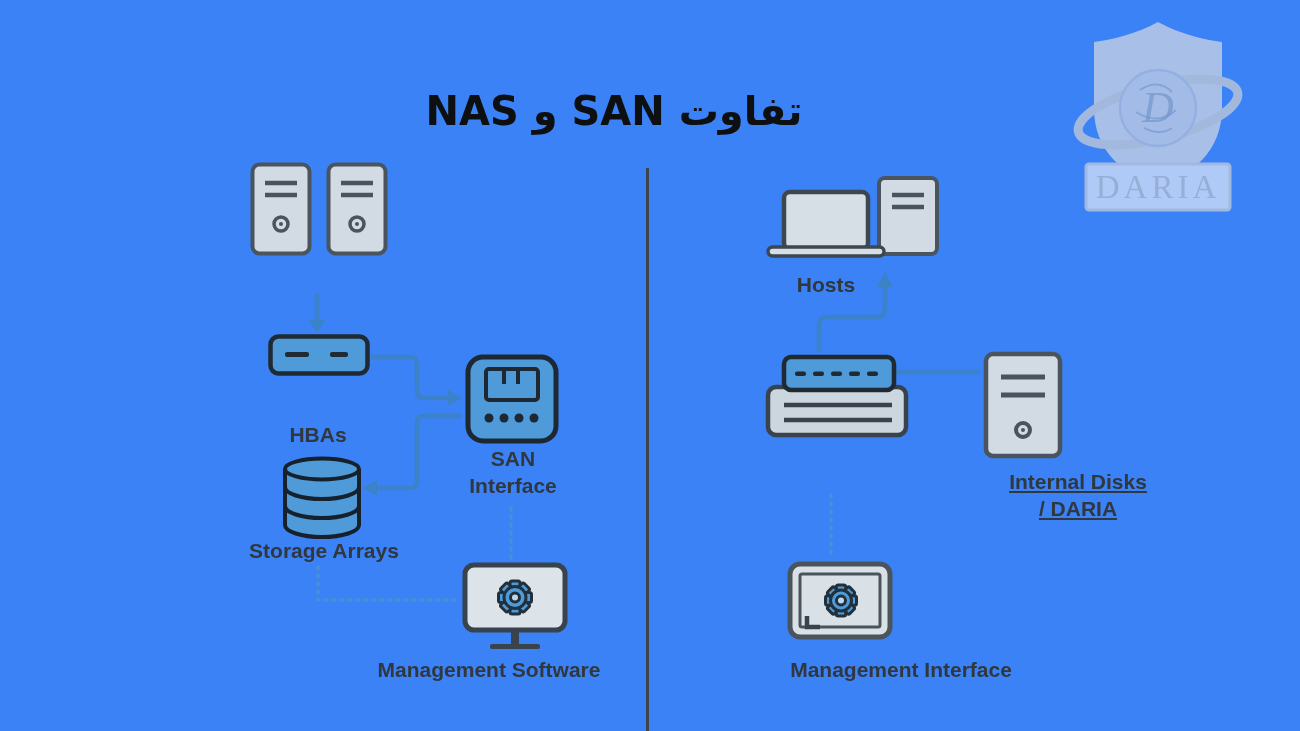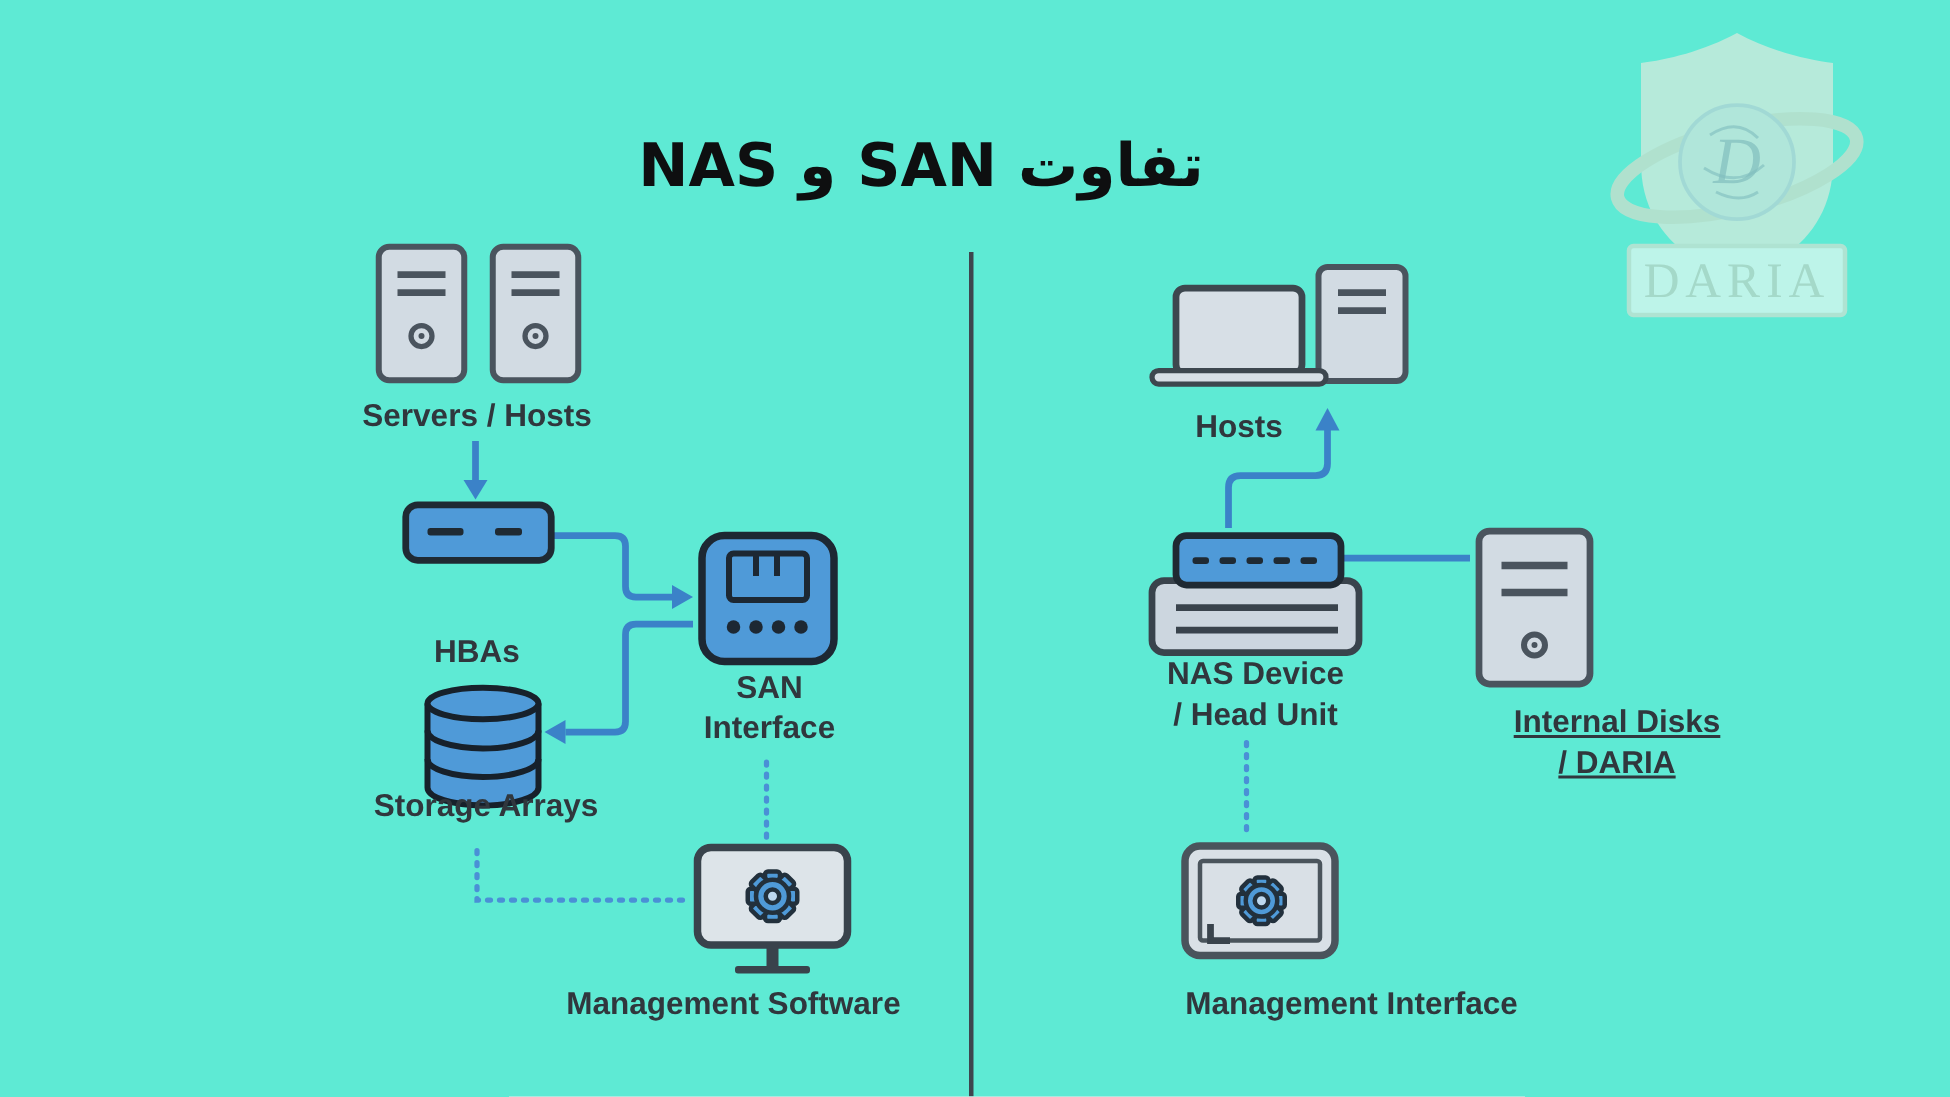--- a/index.html
+++ b/index.html
@@ -1,18 +1,18 @@
 <!DOCTYPE html>
 <html><head>
 <meta charset="utf-8">
 <style>
   html,body{margin:0;padding:0;background:#e8e8e8;}
   .canvas{
     position:relative;width:1300px;height:731px;margin:0 auto;
-    background:#5eead4;overflow:hidden;
+    background:#3b82f6;overflow:hidden;
     font-family:"Liberation Sans",sans-serif;
   }
   .title{
     position:absolute;left:614px;top:88px;transform:translateX(-50%);
     direction:rtl;white-space:nowrap;
     font-family:"DejaVu Sans",sans-serif;font-weight:bold;font-size:40px;
     color:#0e0f10;letter-spacing:0px;
   }
   .divider{
     position:absolute;left:646px;top:168px;width:3px;height:563px;
@@ -82,21 +82,20 @@
       </g>
       <g transform="translate(76,0)">
         <rect x="2.5" y="2.5" width="57" height="89" rx="7" fill="#d2dbe3" stroke="#4a545e" stroke-width="4"></rect>
         <line x1="15" y1="21" x2="47" y2="21" stroke="#4a545e" stroke-width="4.5"></line>
         <line x1="15" y1="33" x2="47" y2="33" stroke="#4a545e" stroke-width="4.5"></line>
         <circle cx="31" cy="62" r="7" fill="#d2dbe3" stroke="#4a545e" stroke-width="3.5"></circle>
         <circle cx="31" cy="62" r="2" fill="#4a545e"></circle>
       </g>
     </svg>
   </div>
-  <div class="label" style="left:318px;top:264px;">Servers / Hosts</div>
 
   <div class="node" style="left:268px;top:334px;">
     <svg width="102" height="42" viewBox="0 0 102 42">
       <rect x="2.5" y="2.5" width="97" height="37" rx="8" fill="#4f9ad8" stroke="#1f2a33" stroke-width="4.5"></rect>
       <rect x="17" y="18" width="24" height="5" rx="2" fill="#1f2a33"></rect>
       <rect x="62" y="18" width="18" height="5" rx="2" fill="#1f2a33"></rect>
     </svg>
   </div>
   <div class="label" style="left:318px;top:381px;margin-top:40px;">HBAs</div>
 
@@ -118,21 +117,21 @@
   </div>
 
   <div class="node" style="left:282px;top:456px;">
     <svg width="80" height="84" viewBox="0 0 80 84">
       <path d="M3,13 L3,69 A37,12 0 0 0 77,69 L77,13" fill="#4f9ad8" stroke="#17212b" stroke-width="4"></path>
       <ellipse cx="40" cy="13" rx="37" ry="10.5" fill="#4f9ad8" stroke="#17212b" stroke-width="4"></ellipse>
       <path d="M3,31 A37,12 0 0 0 77,31" fill="none" stroke="#17212b" stroke-width="4"></path>
       <path d="M3,50 A37,12 0 0 0 77,50" fill="none" stroke="#17212b" stroke-width="4"></path>
     </svg>
   </div>
-  <div class="label" style="left:324px;top:524px;">Storage Arrays</div>
+  <div class="label" style="left:324px;top:537px;">Storage Arrays</div>
 
   <div class="node" style="left:462px;top:562px;">
     <svg width="106" height="88" viewBox="0 0 106 88">
       <rect x="3" y="3" width="100" height="65" rx="9" fill="#dde4e9" stroke="#39434c" stroke-width="5"></rect>
       <rect x="49" y="68" width="8" height="14" fill="#39434c"></rect>
       <rect x="28" y="82" width="50" height="5" rx="2" fill="#39434c"></rect>
       <g transform="translate(53,35.5)">
         <g fill="#4f9ad8" stroke="#22303c" stroke-width="3">
           <rect x="-5" y="-16.5" width="10" height="33" rx="2"></rect>
           <rect x="-5" y="-16.5" width="10" height="33" rx="2" transform="rotate(45)"></rect>
@@ -167,24 +166,20 @@
       <line x1="24" y1="51" x2="132" y2="51" stroke="#39434c" stroke-width="4.5"></line>
       <line x1="24" y1="66" x2="132" y2="66" stroke="#39434c" stroke-width="4.5"></line>
       <rect x="24" y="3" width="110" height="33" rx="7" fill="#4f9ad8" stroke="#1f2a33" stroke-width="4.5"></rect>
       <rect x="35" y="17.5" width="11" height="4.5" rx="2" fill="#1f2a33"></rect>
       <rect x="53" y="17.5" width="11" height="4.5" rx="2" fill="#1f2a33"></rect>
       <rect x="71" y="17.5" width="11" height="4.5" rx="2" fill="#1f2a33"></rect>
       <rect x="89" y="17.5" width="11" height="4.5" rx="2" fill="#1f2a33"></rect>
       <rect x="107" y="17.5" width="11" height="4.5" rx="2" fill="#1f2a33"></rect>
     </svg>
   </div>
-  <div class="label" style="left:837px;top:436px;">
-    <div>NAS Device</div>
-    <div>/ Head Unit</div>
-  </div>
 
   <div class="node" style="left:983px;top:351px;">
     <svg width="80" height="108" viewBox="0 0 80 108">
       <rect x="3" y="3" width="74" height="102" rx="7" fill="#d2dbe3" stroke="#4a545e" stroke-width="4.5"></rect>
       <line x1="18" y1="26" x2="62" y2="26" stroke="#4a545e" stroke-width="5"></line>
       <line x1="18" y1="44" x2="62" y2="44" stroke="#4a545e" stroke-width="5"></line>
       <circle cx="40" cy="79" r="7" fill="#d2dbe3" stroke="#4a545e" stroke-width="4"></circle>
       <circle cx="40" cy="79" r="2" fill="#4a545e"></circle>
     </svg>
   </div>

